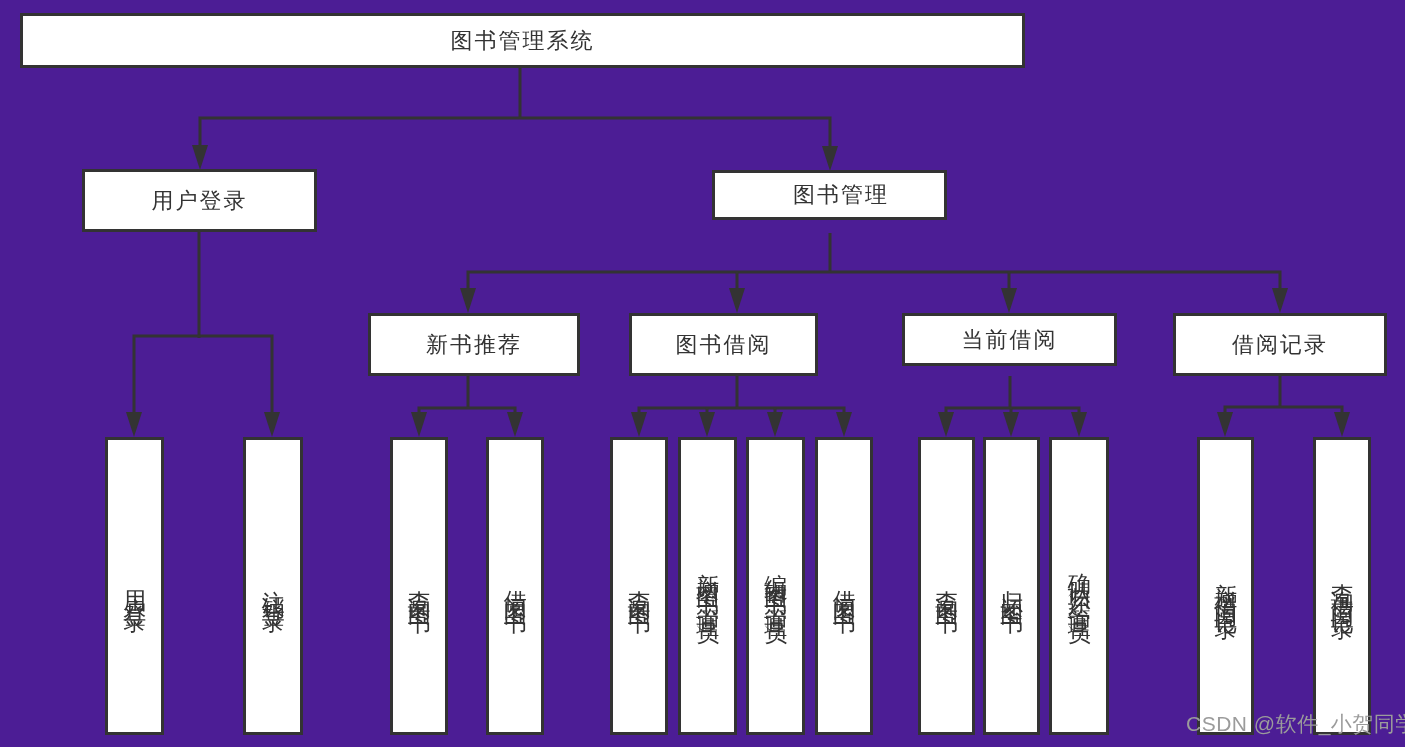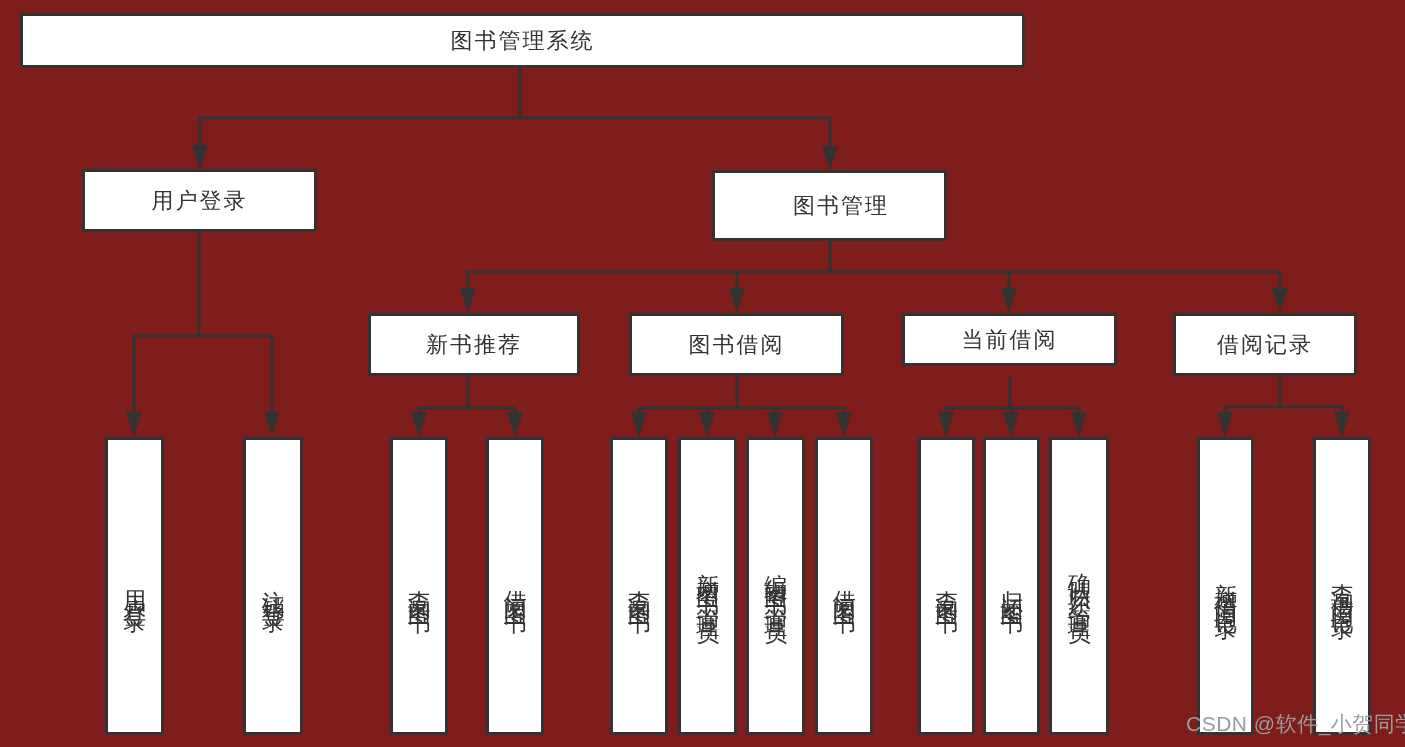--- a/index.html
+++ b/index.html
@@ -4,21 +4,21 @@
 <style>
   html, body {
     margin: 0;
     padding: 0;
     background: #ffffff;
   }
   #canvas {
     position: relative;
     width: 1405px;
     height: 747px;
-    background: #7f1d1d;
+    background: #4c1d95;
     font-family: "Liberation Sans", "DejaVu Sans", sans-serif;
     color: #333333;
     overflow: hidden;
   }
   #connectors {
     position: absolute;
     left: 0;
     top: 0;
     width: 1405px;
     height: 747px;
@@ -125,34 +125,34 @@
     </g>
   </svg>
 
   <div class="node" style="left:20px; top:13px; width:1005px; height:55px;">
     <span class="h-label">图书管理系统</span>
   </div>
 
   <div class="node" style="left:82px; top:169px; width:235px; height:63px;">
     <span class="h-label">用户登录</span>
   </div>
-  <div class="node" style="left:712px; top:170px; width:235px; height:71px;padding-left:23px;">
+  <div class="node" style="left:712px; top:170px; width:235px; height:50px;padding-left:23px;">
     <span class="h-label">图书管理</span>
   </div>
 
   <div class="node" style="left:362px; top:313px; width:212px; height:63px;margin-left:6px;">
     <span class="h-label">新书推荐</span>
   </div>
-  <div class="node" style="left:629px; top:313px; width:215px; height:63px;">
+  <div class="node" style="left:629px; top:313px; width:189px; height:63px;">
     <span class="h-label">图书借阅</span>
   </div>
   <div class="node" style="left:902px; top:313px; width:215px; height:53px;">
     <span class="h-label">当前借阅</span>
   </div>
-  <div class="node" style="left:1173px; top:313px; width:184px; height:63px;">
+  <div class="node" style="left:1173px; top:313px; width:214px; height:63px;">
     <span class="h-label">借阅记录</span>
   </div>
 
   <div class="node leaf" style="left:105px; top:437px; width:59px; height:298px;">
     <span class="v-label">用户登录</span>
   </div>
   <div class="node leaf" style="left:243px; top:437px; width:60px; height:298px;">
     <span class="v-label">注销登录</span>
   </div>
 

